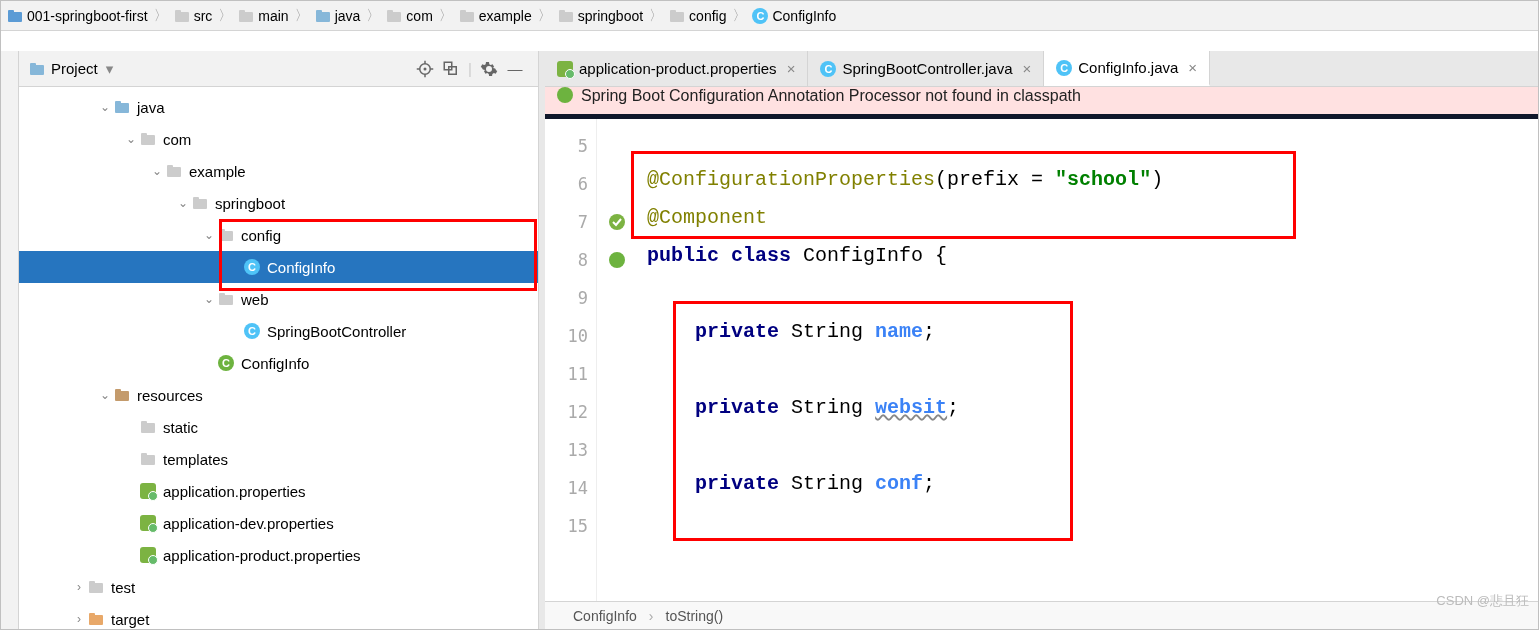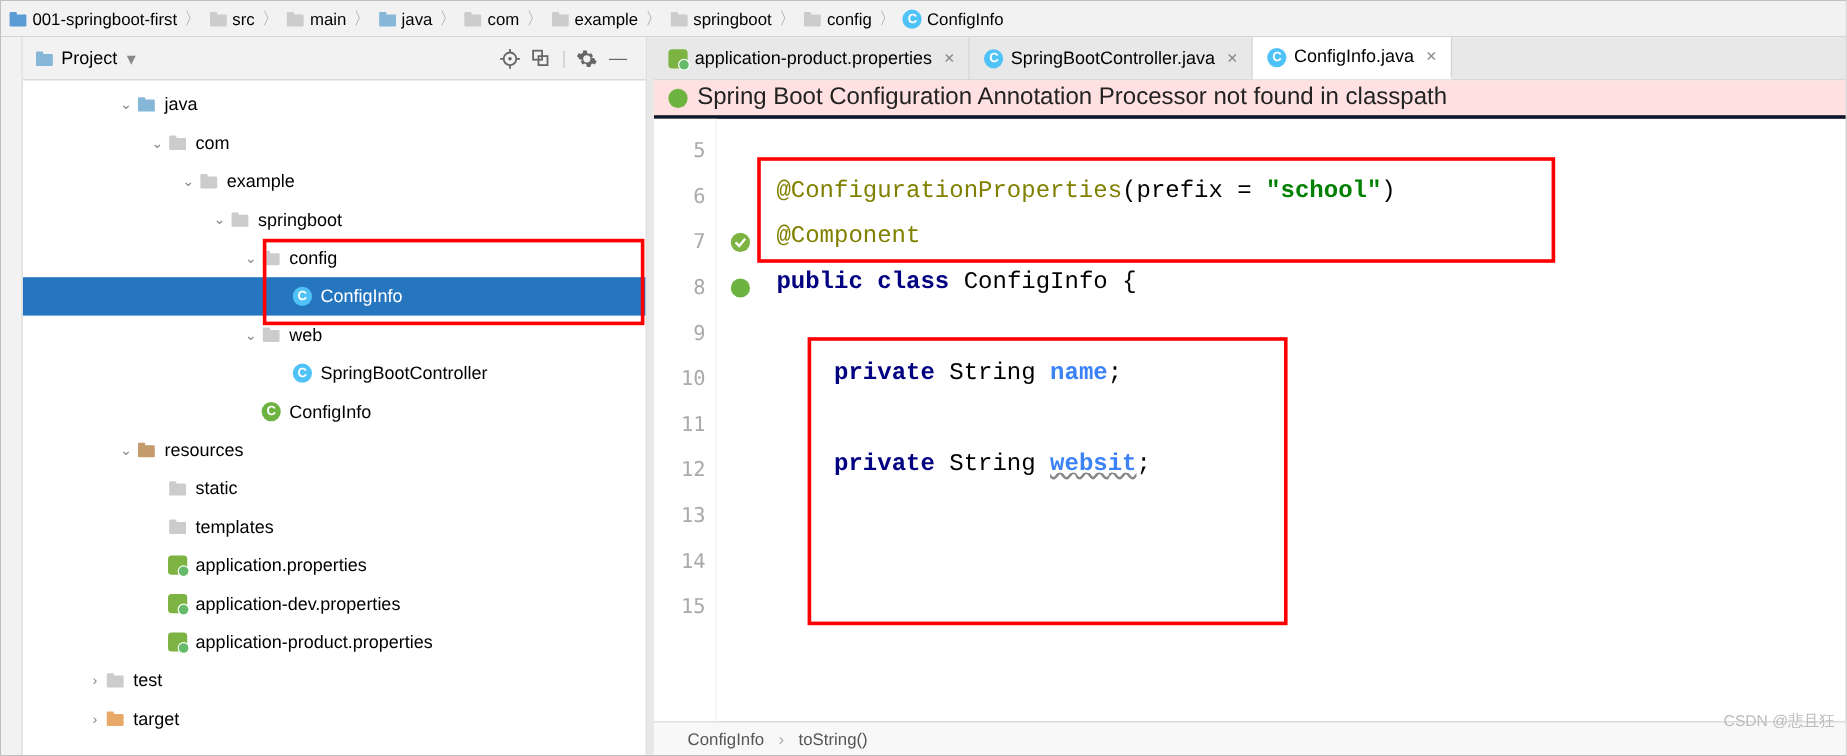--- a/index.html
+++ b/index.html
@@ -5,21 +5,21 @@
 * { box-sizing: border-box; margin: 0; padding: 0; }
 body { font-family: "Segoe UI", Arial, sans-serif; font-size: 13px; color: #000; background: #fff; overflow: hidden; }
 .root { width: 1539px; height: 630px; display: flex; flex-direction: column; border: 1px solid #c0c0c0; }
 
 
 .breadcrumb { display: flex; align-items: center; height: 30px; padding: 0 4px; border-bottom: 1px solid #d4d4d4; background: #f2f2f2; font-size: 14px; }
 .bc-item { display: inline-flex; align-items: center; padding: 0 2px; gap: 4px; }
 .bc-sep { color: #a0a0a0; margin: 0 4px; font-size: 14px; }
 
 
-.main { flex: 1; display: flex; min-height: 0; }
+.main { flex: 1; display: flex; min-height: 0; margin-top: 20px; }
 .left-rail { width: 18px; border-right: 1px solid #d4d4d4; background: #f2f2f2; writing-mode: vertical-rl; font-size: 11px; color: #888; text-align: center; padding-top: 20px; }
 
 
 .project-panel { width: 520px; display: flex; flex-direction: column; border-right: 1px solid #d4d4d4; background: #fff; }
 .panel-header { height: 36px; display: flex; align-items: center; padding: 0 10px; border-bottom: 1px solid #d4d4d4; background: #f2f2f2; font-size: 15px; }
 .panel-header .title { flex: 1; display: flex; align-items: center; gap: 6px; }
 .panel-header .dd { color: #888; margin-left: 2px; }
 .panel-header .tool { width: 26px; height: 26px; display: inline-flex; align-items: center; justify-content: center; color: #666; cursor: pointer; }
 .panel-header .tool svg { width: 18px; height: 18px; }
 
@@ -35,21 +35,21 @@
 
 .tree-highlight { position: absolute; border: 3px solid #f00; pointer-events: none; }
 
 
 .editor-area { flex: 1; display: flex; flex-direction: column; min-width: 0; border-left: 6px solid #e8e8e8; }
 .tabs { height: 36px; display: flex; align-items: stretch; border-bottom: 1px solid #d4d4d4; background: #e8e8e8; font-size: 15px; }
 .tab { display: flex; align-items: center; gap: 6px; padding: 0 12px; border-right: 1px solid #d4d4d4; cursor: pointer; }
 .tab.active { background: #fff; border-bottom: 2px solid #fff; }
 .tab .close { color: #888; font-size: 15px; margin-left: 4px; }
 
-.banner { display: flex; align-items: center; gap: 8px; height: 32px; padding: 0 12px; background: #ffe1e1; border-bottom: 3px solid #0f172a; color: #222; font-size: 20px; }
+.banner { display: flex; gap: 8px; height: 32px; padding: 0 12px; background: #ffe1e1; border-bottom: 5px solid #0f172a; color: #222; font-size: 16px; }
 
 .code-wrap { flex: 1; display: flex; min-height: 0; position: relative; }
 .gutter { width: 52px; background: #fff; border-right: 1px solid #eee; text-align: right; padding: 8px 8px 0 0; color: #aaa; font-family: Consolas, monospace; font-size: 17px; line-height: 38px; user-select: none; }
 .gutter div { height: 38px; }
 .gm { width: 40px; padding-top: 8px; }
 .gm .mark { height: 38px; display: flex; align-items: center; justify-content: center; }
 .code { flex: 1; padding: 4px 0 0 10px; font-family: Consolas, "Courier New", monospace; font-size: 20px; line-height: 38px; position: relative; }
 .code-line { height: 38px; white-space: pre; }
 .kw { color: #000080; font-weight: bold; }
 .ann { color: #808000; }
@@ -414,20 +414,21 @@
         <div class="code">
           <div class="code-line"></div>
           <div class="code-line"><span class="ann">@ConfigurationProperties</span><span class="brace">(</span><span class="plain">prefix = </span><span class="str">"</span><span class="str">school</span><span class="str">"</span><span class="brace">)</span></div>
           <div class="code-line"><span class="ann">@Component</span></div>
           <div class="code-line"><span class="kw">public</span> <span class="kw">class</span> <span class="plain">ConfigInfo</span> <span class="brace">{</span></div>
           <div class="code-line"></div>
           <div class="code-line">    <span class="kw">private</span> <span class="plain">String</span> <span class="ident">name</span><span class="plain">;</span></div>
           <div class="code-line"></div>
           <div class="code-line">    <span class="kw">private</span> <span class="plain">String</span> <span class="ident warn">websit</span><span class="plain">;</span></div>
           <div class="code-line"></div>
+          <div class="code-line">    <span class="kw">private</span> <span class="plain">String</span> <span class="ident">conf</span><span class="plain">;</span></div>
           <div class="code-line"></div>
 
           <div class="red-box" style="left:-6px; top:32px; width:665px; height:88px;"></div>
           <div class="red-box" style="left:36px; top:182px; width:400px; height:240px;"></div>
         </div>
       </div>
       <div class="status">
         <span>ConfigInfo</span>
         <span class="sep">›</span>
         <span>toString()</span>

